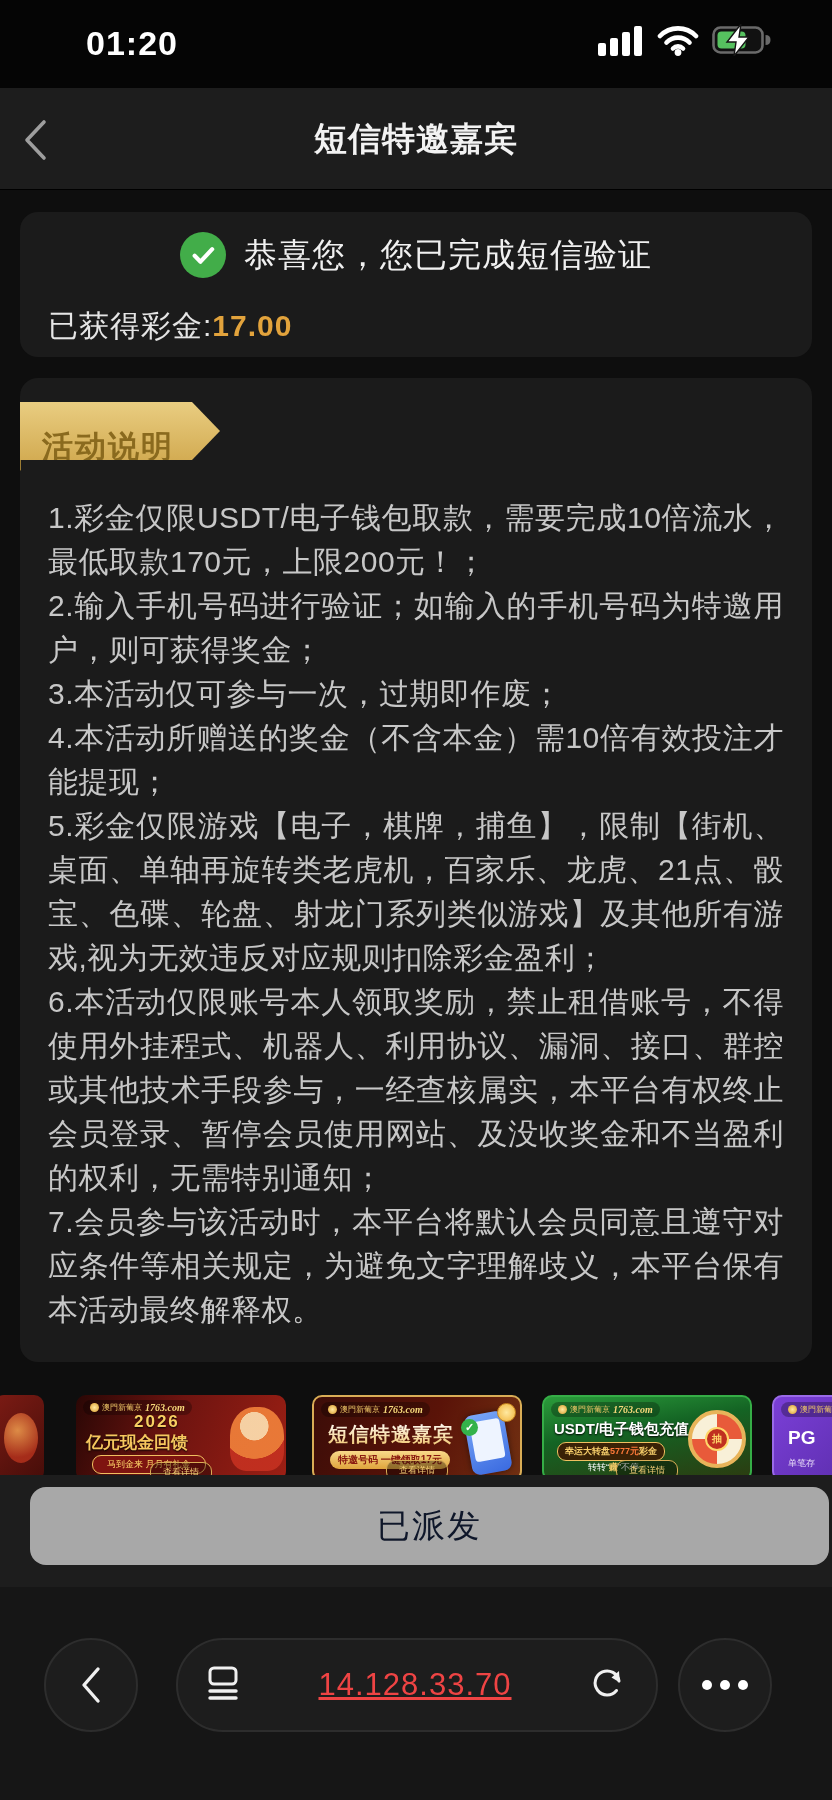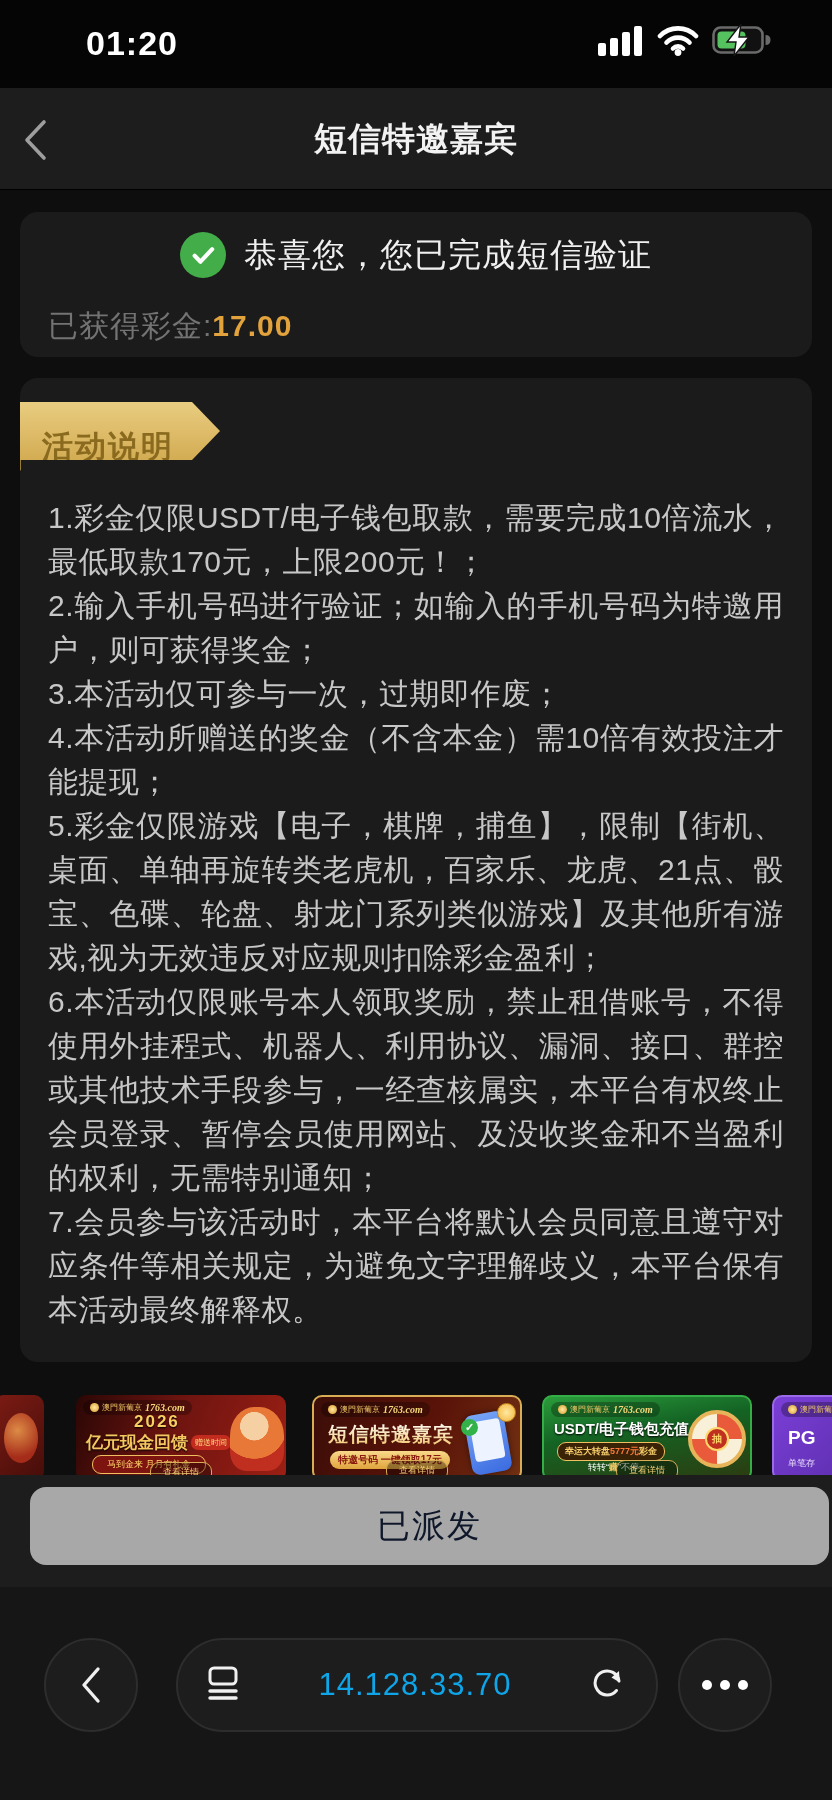--- a/index.html
+++ b/index.html
@@ -20,21 +20,21 @@
   .nav-link { position:absolute; right:20px; top:0; height:102px; display:flex; align-items:center;
               color:#c9a85e; font-size:30px; cursor:pointer; }
 
   
   .card { position:absolute; left:20px; width:792px; background:#1b1b1b; border-radius:18px; }
   .card-result { top:212px; height:145px; }
   .result-row { position:absolute; left:0; top:20px; width:792px; display:flex; align-items:center; justify-content:center; gap:18px; }
   .check-circle { width:46px; height:46px; border-radius:50%; background:#42ad49; display:flex; align-items:center; justify-content:center; flex:0 0 auto; }
   .result-msg { color:#f0f0f0; font-size:33px; font-weight:500; letter-spacing:1px; }
   .bonus-row { position:absolute; left:28px; top:94px; font-size:30px; letter-spacing:1px; }
-  .bonus-label { color:#737373; }
+  .bonus-label { color:#e5e5e5; }
   .bonus-value { color:#e2a33c; font-weight:600; }
 
   .card-rules { top:378px; height:984px; overflow:hidden; }
   .ribbon { position:absolute; left:-8px; top:24px; height:58px; line-height:58px; padding:16px 46px 0 30px;
             background:linear-gradient(180deg,#e9cd81,#d3ac53); color:#8a6a1e; font-size:31px; font-weight:700; letter-spacing:2px;
             clip-path:polygon(0 0, calc(100% - 28px) 0, 100% 50%, calc(100% - 28px) 100%, 0 100%); }
   .ribbon-fold { position:absolute; left:-8px; top:82px; width:9px; height:11px; background:#9b7c33;
                  clip-path:polygon(0 0, 100% 0, 100% 100%); }
   .rules { padding:118px 28px 0 28px; color:#c7c7c7; font-size:30px; line-height:44px; letter-spacing:0.5px; text-align:justify; }
   .rules p { margin:0; }
@@ -51,21 +51,21 @@
   .banner-4 { left:772px; width:210px; background:linear-gradient(135deg,#7b3fd8,#45218c); border:2px solid #9a6ae8; }
   .b-logo { position:absolute; left:7px; top:5px; display:flex; align-items:center; gap:3px;
             background:rgba(0,0,0,.28); border-radius:9px; padding:2px 7px;font-family:Liberation Serif, serif; }
   .b-logo .emblem { width:9px; height:9px; border-radius:50%; background:radial-gradient(#ffe9a0,#d99b2a); flex:0 0 auto; }
   .b-logo .brand { color:#f0c868; font-size:8px; white-space:nowrap; }
   .b-logo .domain { color:#f5d87a; font-size:10px; font-weight:700; font-style:italic; white-space:nowrap; }
   .b-btn { position:absolute; left:50%; transform:translateX(-50%); bottom:-2px; font-size:9px; color:#f5d078;
            border:1px solid #d9ad56; border-radius:9px; padding:3px 12px; background:rgba(0,0,0,.35); white-space:nowrap; }
   
   .b1-year { position:absolute; left:58px; top:17px; font-size:17px; font-weight:700; color:#f8cf62; letter-spacing:2px; text-shadow:0 1px 2px #000; }
-  .b1-title-row { position:absolute; left:10px; top:36px; display:flex; align-items:center; gap:3px; }
+  .b1-title-row { position:absolute; left:10px; top:36px; display:flex; align-items:center; gap:3px;flex-direction:column; }
   .b1-title { font-size:17px; font-weight:700; color:#f6c75e; white-space:nowrap; text-shadow:0 1px 2px #000; }
   .b1-badge { font-size:8px; color:#ffd97a; background:#c42b1f; border-radius:7px; padding:2px 4px; white-space:nowrap; }
   .b1-pill { position:absolute; left:16px; top:60px; font-size:9px; color:#ffd76a; background:#7e1410;
              border:1px solid #f0c060; border-radius:9px; padding:2px 14px; white-space:nowrap; }
   .b1-horse { position:absolute; right:2px; top:12px; width:54px; height:64px; border-radius:45% 45% 30% 30%;
               background:radial-gradient(circle at 45% 30%,#ffe0b0 0 26%,#f0803a 27% 60%,#c43020 61%); opacity:.92; }
   
   .b2-title { position:absolute; left:14px; top:24px; font-size:20px; font-weight:700; letter-spacing:1px;
               background:linear-gradient(180deg,#ffffff,#f0c468); -webkit-background-clip:text; background-clip:text; color:transparent; white-space:nowrap; }
   .b2-pill { position:absolute; left:16px; top:54px; font-size:10px; font-weight:700; color:#8a1a10;
@@ -102,21 +102,21 @@
   
   .browser-bar { position:absolute; left:0; top:1638px; width:832px; height:94px; }
   .nav-circle { position:absolute; top:0; width:94px; height:94px; border-radius:50%; background:#1d1d1d; border:2px solid #2d2d2d;
                 display:flex; align-items:center; justify-content:center; cursor:pointer; }
   .circle-back { left:44px; }
   .circle-more { left:678px; }
   .dots { display:flex; gap:8px; }
   .dots i { width:10px; height:10px; border-radius:50%; background:#fff; }
   .url-pill { position:absolute; left:176px; top:0; width:482px; height:94px; border-radius:47px; background:#1d1d1d; border:2px solid #2d2d2d;
               display:flex; align-items:center; padding:0 30px; cursor:pointer; }
-  .url-text { flex:1; text-align:center; color:#0ea5e9; font-size:31px; letter-spacing:1px; }
+  .url-text { flex:1; text-align:center; color:#ef4444; font-size:31px; letter-spacing:1px;text-decoration:underline; }
 </style>
 </head>
 <body>
 
 <div class="screen">
 
   <div class="status-bar">
     <div class="status-time">01:20</div>
     <div class="status-icons">
       <span>

